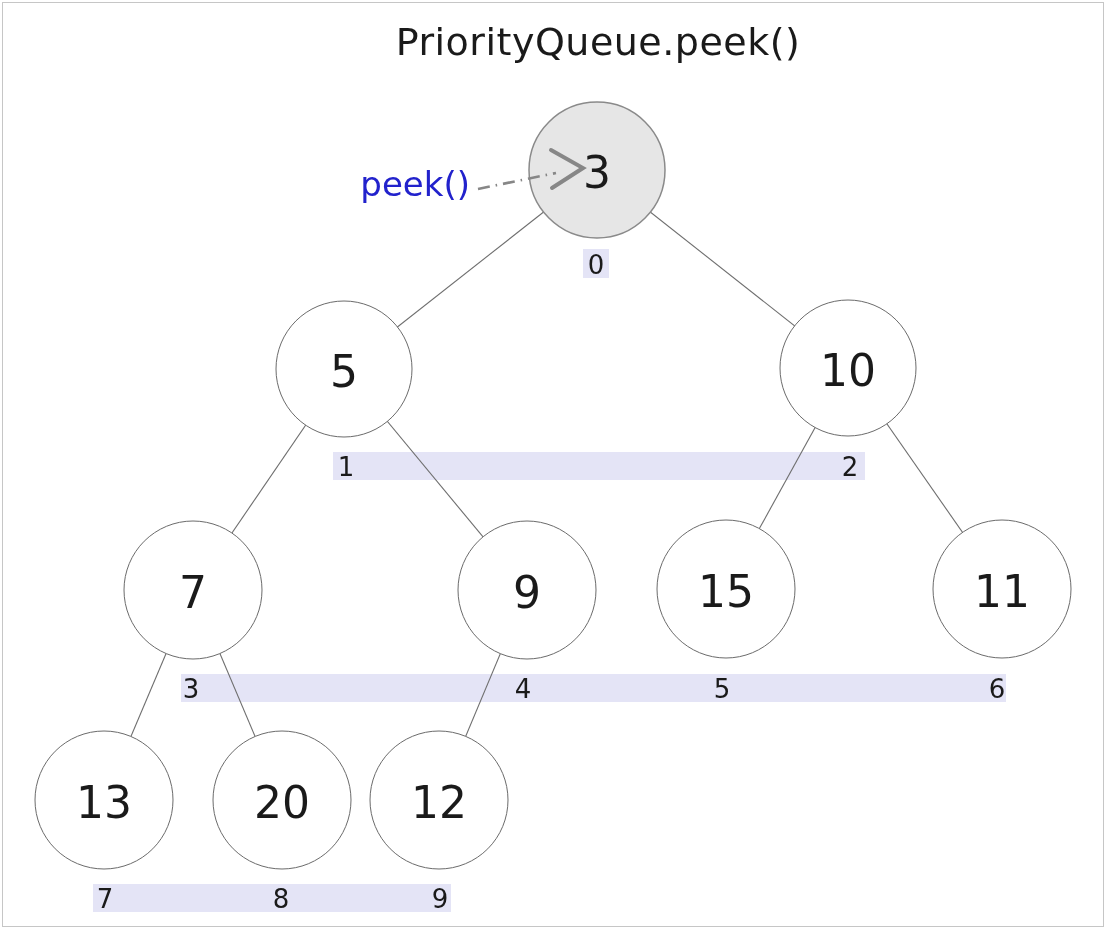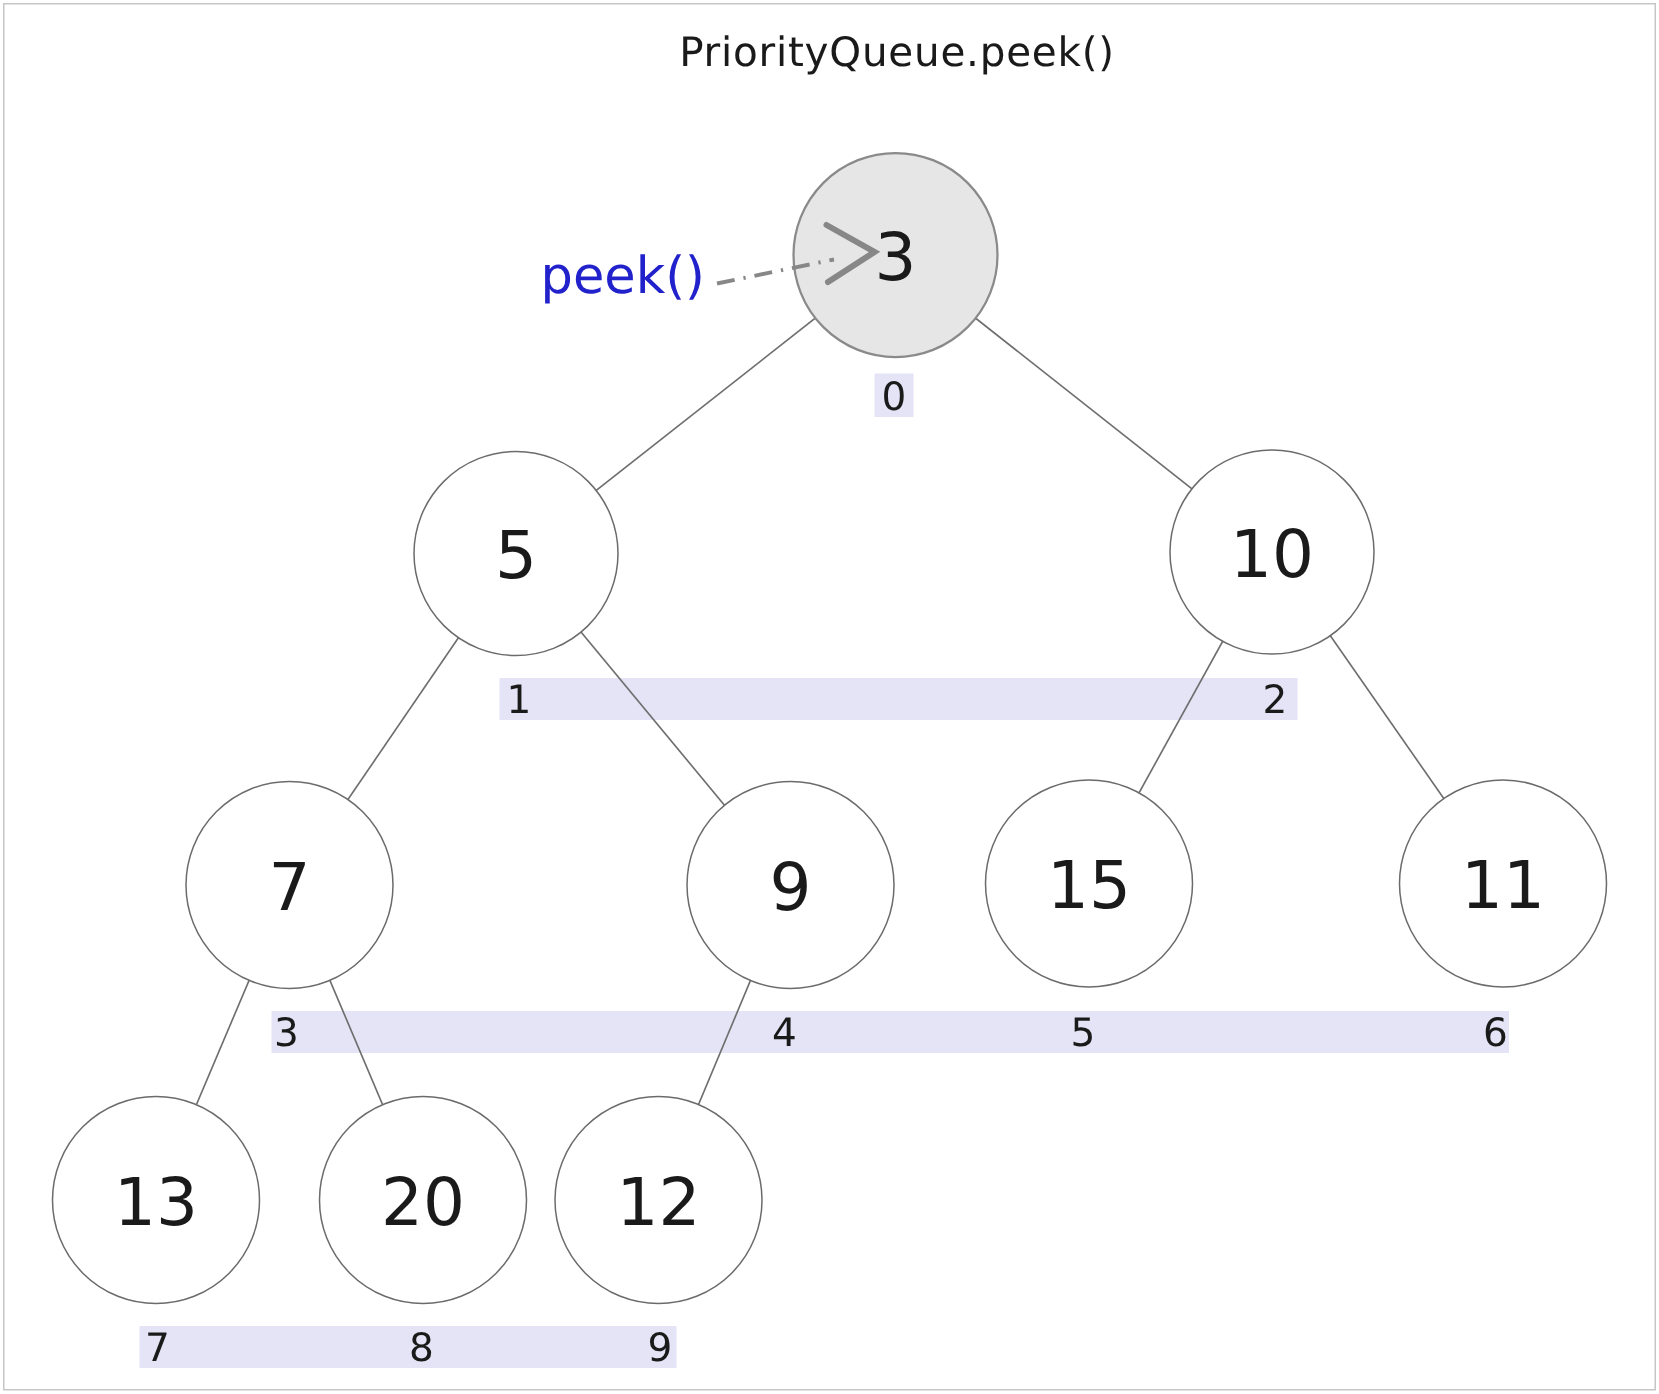--- a/index.html
+++ b/index.html
@@ -20,21 +20,21 @@
     position: absolute;
     left: 2px; top: 2px; right: 2px; bottom: 2px;
     border: 1.5px solid #c6c6c6;
     pointer-events: none;
   }
   .figure-title {
     position: absolute;
     top: 20px;
     left: 598px;
     transform: translateX(-50%);
-    font-size: 27px;
+    font-size: 38px;
     color: #1a1a1a;
     white-space: nowrap;
     letter-spacing: 0.5px;
   }
   svg { position: absolute; left: 0; top: 0; }
   text { user-select: none; }
 </style>
 </head>
 <body>
 

